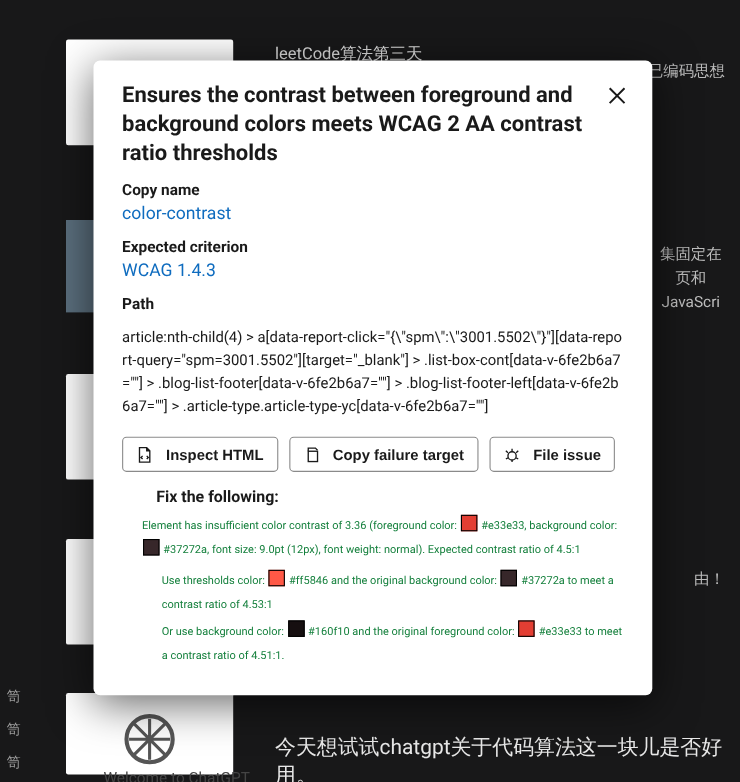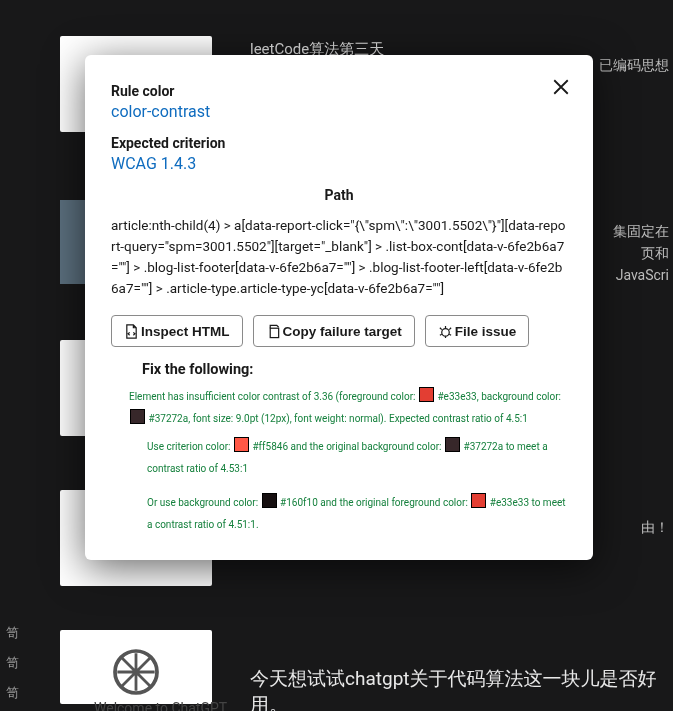--- a/index.html
+++ b/index.html
@@ -7,38 +7,38 @@
   .bg .row{position:absolute;left:60px;right:12px;}
   .card{width:152px;height:96px;background:#fff;display:inline-flex;align-items:center;justify-content:center;border-radius:2px;}
   .card svg{width:56px;height:56px;}
   .row1{top:36px;}
   .row2{top:200px;height:84px;}
   .row3{top:340px;}
   .row4{top:490px;}
   .row5{top:630px;}
   .sm-card{width:152px;height:84px;background:#5b6f7e;}
   .toptext{position:absolute;left:250px;top:40px;color:#ddd;font-size:15px;}
-  .rtext{position:absolute;right:4px;color:#bdbdbd;font-size:14px;line-height:22px;text-align:right;}
+  .rtext{position:absolute;right:14px;color:#bdbdbd;font-size:14px;line-height:22px;text-align:center;}
   .rt1{top:54px;}
   .rt2{top:220px;width:62px;}
   .rt3{top:516px;}
   .ct{position:absolute;left:250px;top:666px;color:#e8e8e8;font-size:19px;}
   .wc{position:absolute;left:94px;top:700px;color:#444;font-size:14px;}
   .sidechar{position:absolute;left:6px;color:#9c9c9c;font-size:13px;}
   .sc1{top:624px;} .sc2{top:654px;} .sc3{top:684px;}
 
   .modal{position:absolute;left:85px;top:55px;width:508px;background:#fff;color:#1a1a1a;border-radius:6px;box-shadow:0 8px 40px rgba(0,0,0,.6);padding:18px 26px 24px 26px;box-sizing:border-box;}
   .m-title{font-size:20px;font-weight:700;line-height:26px;margin:0 24px 14px 0;}
   .close{position:absolute;top:20px;right:20px;width:24px;height:24px;cursor:pointer;display:flex;align-items:center;justify-content:center;}
   .close svg{width:18px;height:18px;}
   .label{font-size:14px;font-weight:700;margin-top:10px;margin-bottom:3px;}
   .link{color:#0f6cbf;font-size:16px;text-decoration:none;cursor:pointer;}
   .path{font-size:13.5px;line-height:21px;color:#1a1a1a;margin-top:12px;word-break:break-all;}
   .btnrow{display:flex;gap:10px;margin:16px 0 14px 0;}
-  .btn{border:1px solid #8a8a8a;border-radius:4px;background:#fff;height:32px;display:flex;align-items:center;padding:12px 12px;font-size:13.5px;font-weight:600;cursor:pointer;gap:2px;color:#1a1a1a;}
+  .btn{border:1px solid #8a8a8a;border-radius:4px;background:#fff;height:32px;display:flex;align-items:center;padding:12px 12px;font-size:13.5px;font-weight:600;cursor:pointer;gap:12px;color:#1a1a1a;}
   .btn svg{width:15px;height:15px;flex:none;}
   .fixh{font-size:14.5px;font-weight:700;margin-bottom:8px;padding-left:31px;}
   .fixbody{font-size:10px;line-height:22px;color:#15803d;padding-left:18px;}
   .fixbody .sub{padding-left:18px;margin-top:6px;}
   .sw{display:inline-block;width:13px;height:13px;border:1px solid #000;vertical-align:-2px;margin:0 1px;}
 </style>
 </head>
 <body>
 
 <div class="bg">
@@ -89,28 +89,29 @@
   <div class="sidechar sc1">笥</div>
   <div class="sidechar sc2">笥</div>
   <div class="sidechar sc3">笥</div>
 
   <div class="modal">
     <div class="close">
       <svg viewBox="0 0 16 16">
           <path stroke="#1a1a1a" stroke-width="1.6" fill="none" d="M2 2l12 12M14 2 2 14"></path>
         </svg>
     </div>
+    <h2 class="m-title">Ensures the contrast between foreground and background colors meets WCAG 2 AA contrast ratio thresholds</h2>
 
-    <div class="label">Rule color</div>
+    <div class="label">Copy name</div>
     <a class="link">color-contrast</a>
 
     <div class="label" style="margin-top:14px;">Expected criterion</div>
     <a class="link">WCAG 1.4.3</a>
 
-    <div class="label" style="margin-top:14px;text-align:center;">Path</div>
+    <div class="label" style="margin-top:14px;">Path</div>
     <div class="path">article:nth-child(4) &gt; a[data-report-click="{\"spm\":\"3001.5502\"}"][data-report-query="spm=3001.5502"][target="_blank"] &gt; .list-box-cont[data-v-6fe2b6a7=""] &gt; .blog-list-footer[data-v-6fe2b6a7=""] &gt; .blog-list-footer-left[data-v-6fe2b6a7=""] &gt; .article-type.article-type-yc[data-v-6fe2b6a7=""]</div>
 
     <div class="btnrow">
       <button class="btn">
         <svg viewBox="0 0 16 16">
             <path fill="none" stroke="#1a1a1a" stroke-width="1.3" d="M3 1h7l3 3v11H3zM10 1v3h3M6 9l-1.5 1.5L6 12M10 9l1.5 1.5L10 12"></path>
           </svg>
         <span>Inspect HTML</span>
       </button>
       <button class="btn">
@@ -132,27 +133,27 @@
     <div class="fixh">Fix the following:</div>
     <div class="fixbody">
       <div>
         <span>Element has insufficient color contrast of 3.36 (foreground color: </span>
         <span class="sw" style="background:#e33e33"></span>
         <span>#e33e33, background color: </span>
         <span class="sw" style="background:#37272a"></span>
         <span>#37272a, font size: 9.0pt (12px), font weight: normal). Expected contrast ratio of 4.5:1</span>
       </div>
       <div class="sub">
-        <span>Use criterion color: </span>
+        <span>Use thresholds color: </span>
         <span class="sw" style="background:#ff5846"></span>
         <span>#ff5846 and the original background color: </span>
         <span class="sw" style="background:#37272a"></span>
         <span>#37272a to meet a contrast ratio of 4.53:1</span>
       </div>
-      <div class="sub" style="margin-top:12px;">
+      <div class="sub" style="margin-top:2px;">
         <span>Or use background color: </span>
         <span class="sw" style="background:#160f10"></span>
         <span>#160f10 and the original foreground color: </span>
         <span class="sw" style="background:#e33e33"></span>
         <span>#e33e33 to meet a contrast ratio of 4.51:1.</span>
       </div>
     </div>
   </div>
 </div>
 

